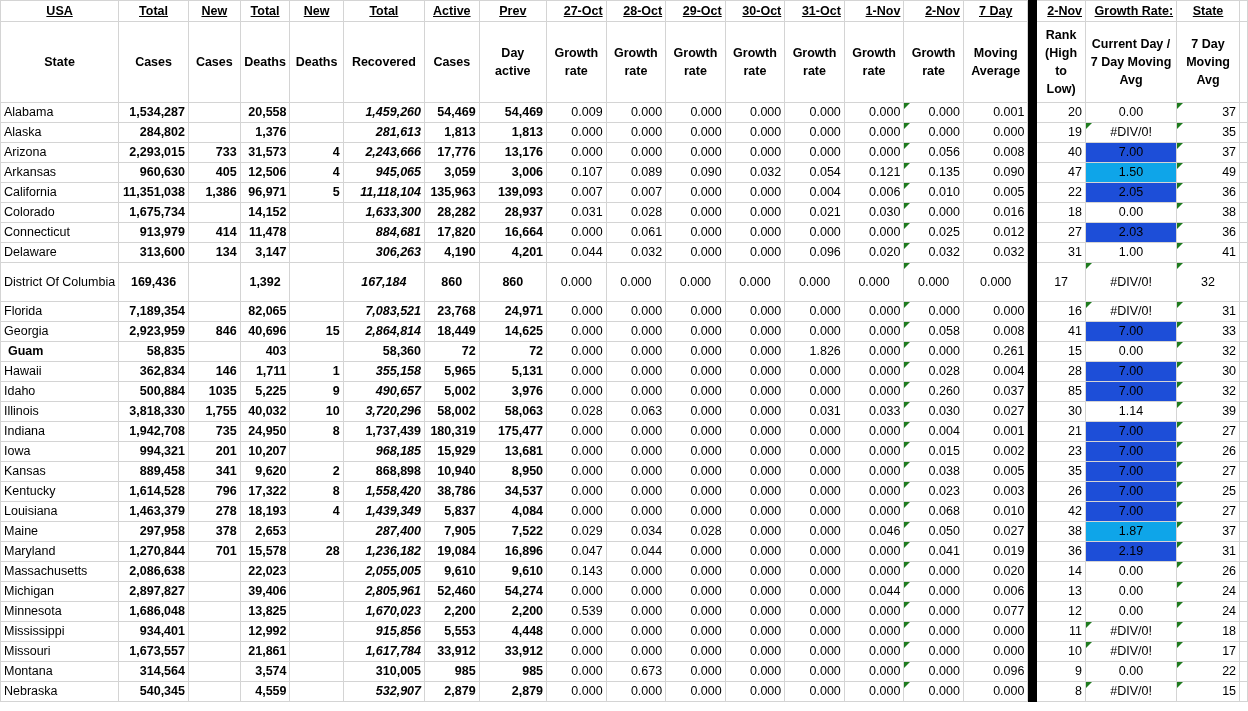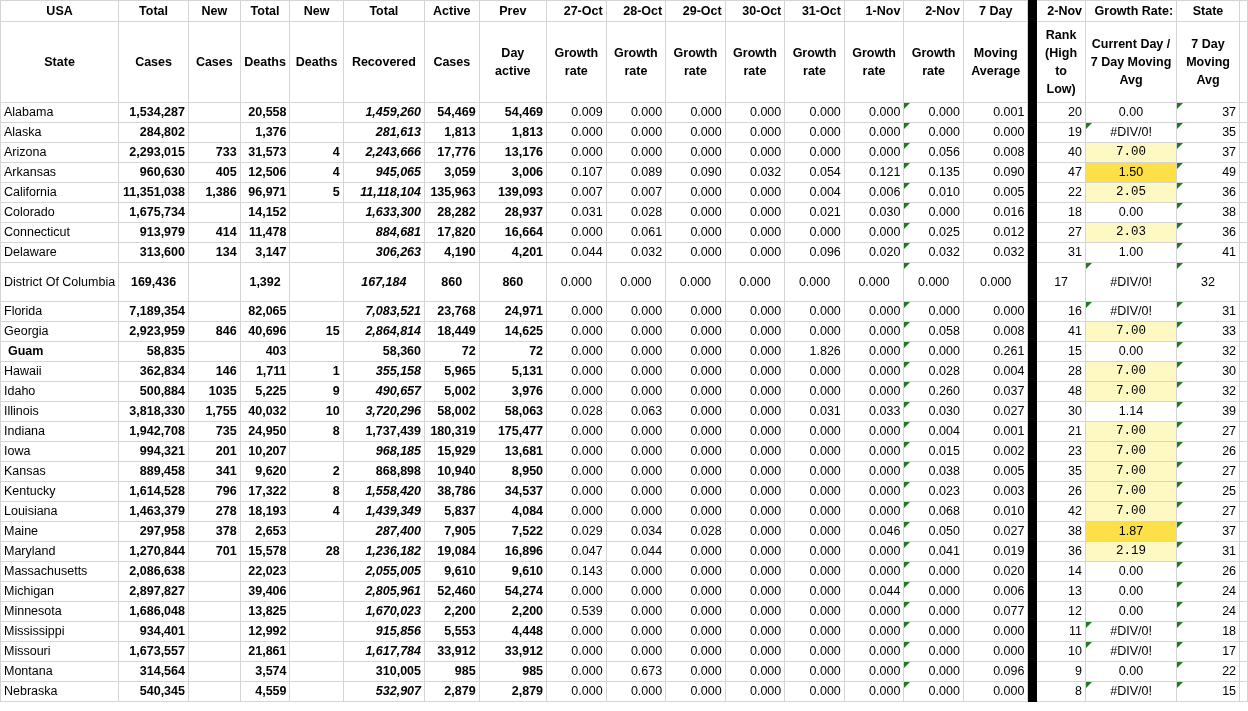--- a/index.html
+++ b/index.html
@@ -1,31 +1,31 @@
 <!DOCTYPE html>
 <html><head>
 <meta charset="utf-8">
 <style>
   html, body { margin:0; padding:0; background:#fff; }
   body { width:1248px; height:711px; overflow:hidden; font-family:"Liberation Sans", sans-serif; font-size:12.5px; color:#000; }
   table { border-collapse:collapse; table-layout:fixed; position:absolute; left:0; top:0; }
   td { border:1px solid #d4d4d4; padding:0 3px; white-space:nowrap; overflow:hidden; height:19px; line-height:19px; position:relative; }
   thead td { font-weight:bold; text-align:center; }
-  thead tr.h1 td { height:20px; line-height:20px; }
+  thead tr.h1 td { height:20px; line-height:20px;text-decoration:underline; }
   thead tr.h2 td { height:80px; line-height:18px; white-space:normal; }
   tbody td { text-align:right; font-weight:bold; }
   tbody td.state { text-align:left; font-weight:normal; }
   tbody td.state.plain { text-decoration:none; font-weight:bold;padding-left:7px; }
   tbody td.rate, tbody td.ma { font-weight:normal; }
   tbody td.rank { font-weight:normal; }
   tbody td.cur { text-align:center; font-weight:normal; }
   tbody td.savg { font-weight:normal; }
   td.it { font-style:italic; }
-  td.pink { background:#fef9c3;font-family:Liberation Mono, monospace; }
-  td.yellow { background:#fde047; }
+  td.pink { background:#1d4ed8; }
+  td.yellow { background:#0ea5e9; }
   td.sep { background:#000; border-color:#000; padding:0; }
   tr.tall td { height:38px; line-height:19px;text-align:center; }
   .tri::before { content:""; position:absolute; left:0; top:0; width:0; height:0; border-top:6px solid #1e7b1e; border-right:6px solid transparent; }
   td.datehead { text-align:right;margin-top:8px; }
 </style>
 </head>
 <body>
 
 <table>
   <colgroup>
@@ -410,21 +410,21 @@
         <td>3,976</td>
         <td class="rate">0.000</td>
         <td class="rate">0.000</td>
         <td class="rate">0.000</td>
         <td class="rate">0.000</td>
         <td class="rate">0.000</td>
         <td class="rate">0.000</td>
         <td class="rate tri">0.260</td>
         <td class="ma">0.037</td>
         <td class="sep"></td>
-        <td class="rank">48</td>
+        <td class="rank">85</td>
         <td class="cur pink">7.00</td>
         <td class="savg tri">32</td>
         <td></td>
       </tr>
       <tr>
         <td class="state">Illinois</td>
         <td>3,818,330</td>
         <td>1,755</td>
         <td>40,032</td>
         <td>10</td>

